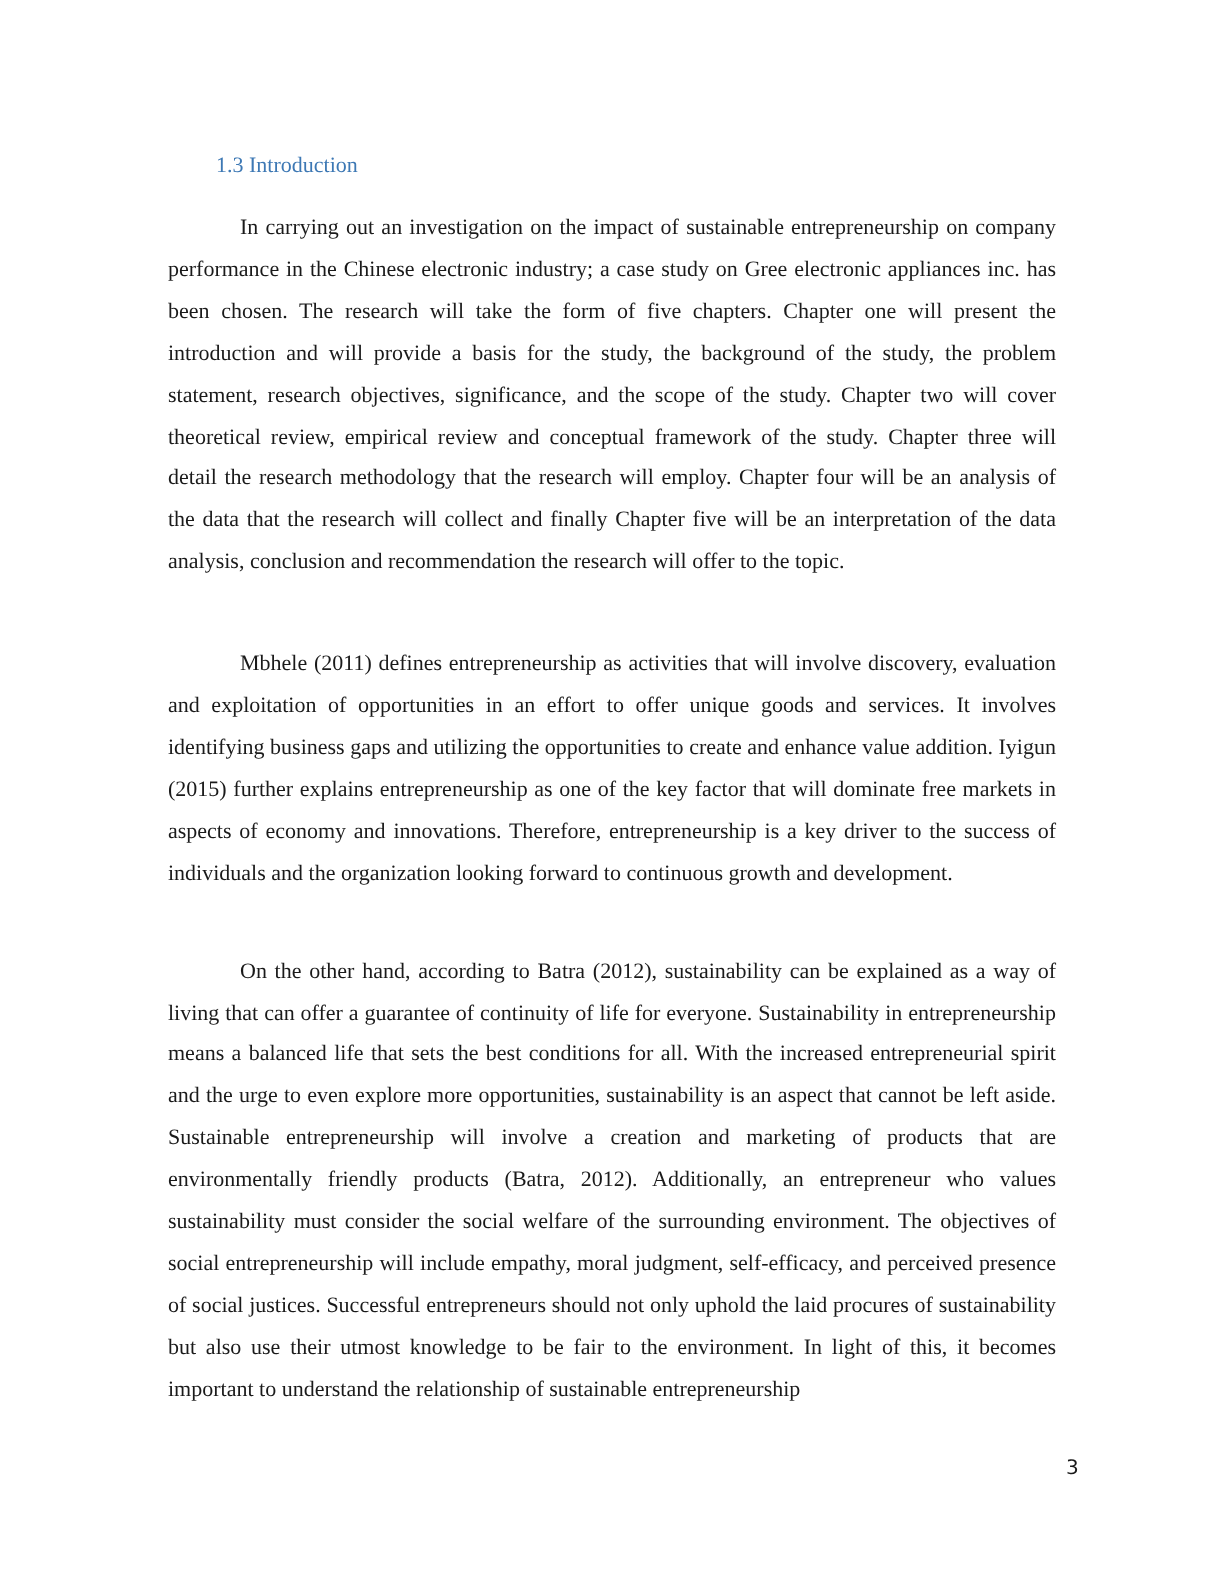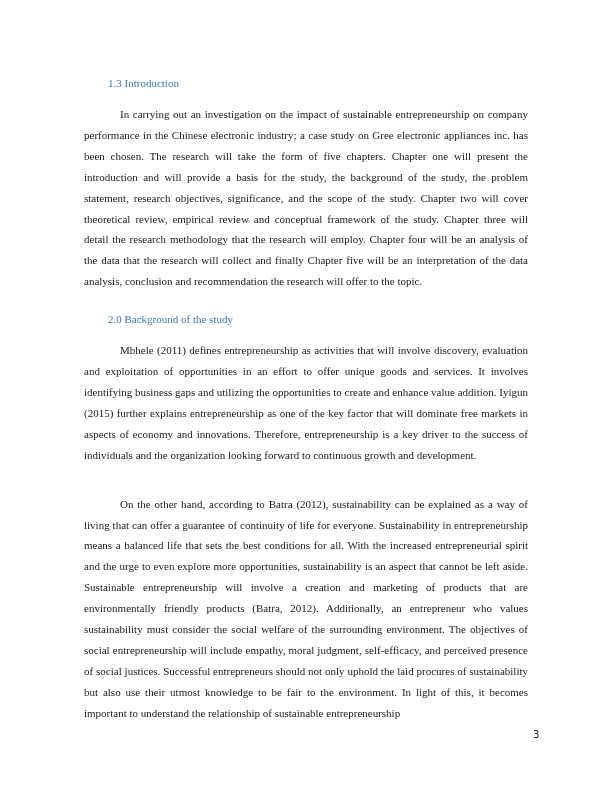--- a/index.html
+++ b/index.html
@@ -52,21 +52,20 @@
   </style>
 </head>
 <body>
 
 <div class="page">
   <div class="heading">1.3 Introduction</div>
   <p class="para">In carrying out an investigation on the impact of sustainable entrepreneurship on company performance in the Chinese electronic industry; a case study on Gree electronic appliances inc. has been chosen. The research will take the form of five chapters. Chapter one will present the introduction and will provide a basis for the study, the background of the study, the problem statement, research objectives, significance, and the scope of the study. Chapter two will cover theoretical review, empirical review and conceptual framework of the study. Chapter three will detail the research methodology that the research will employ. Chapter four will be an analysis of the data that the research will collect and finally Chapter five will be an interpretation of the data analysis, conclusion and recommendation the research will offer to the topic.</p>
 
   <div class="gap-after-para"></div>
 
-  <div class="heading">2.0 Background of the study</div>
   <p class="para">Mbhele (2011) defines entrepreneurship as activities that will involve discovery, evaluation and exploitation of opportunities in an effort to offer unique goods and services. It involves identifying business gaps and utilizing the opportunities to create and enhance value addition. Iyigun (2015) further explains entrepreneurship as one of the key factor that will dominate free markets in aspects of economy and innovations. Therefore, entrepreneurship is a key driver to the success of individuals and the organization looking forward to continuous growth and development.</p>
 
   <div class="gap-before-para"></div>
 
   <p class="para">On the other hand, according to Batra (2012), sustainability can be explained as a way of living that can offer a guarantee of continuity of life for everyone. Sustainability in entrepreneurship means a balanced life that sets the best conditions for all. With the increased entrepreneurial spirit and the urge to even explore more opportunities, sustainability is an aspect that cannot be left aside. Sustainable entrepreneurship will involve a creation and marketing of products that are environmentally friendly products (Batra, 2012). Additionally, an entrepreneur who values sustainability must consider the social welfare of the surrounding environment. The objectives of social entrepreneurship will include empathy, moral judgment, self-efficacy, and perceived presence of social justices. Successful entrepreneurs should not only uphold the laid procures of sustainability but also use their utmost knowledge to be fair to the environment. In light of this, it becomes important to understand the relationship of sustainable entrepreneurship</p>
 </div>
 
 <div class="page-number">3</div>
 
 </body></html>

